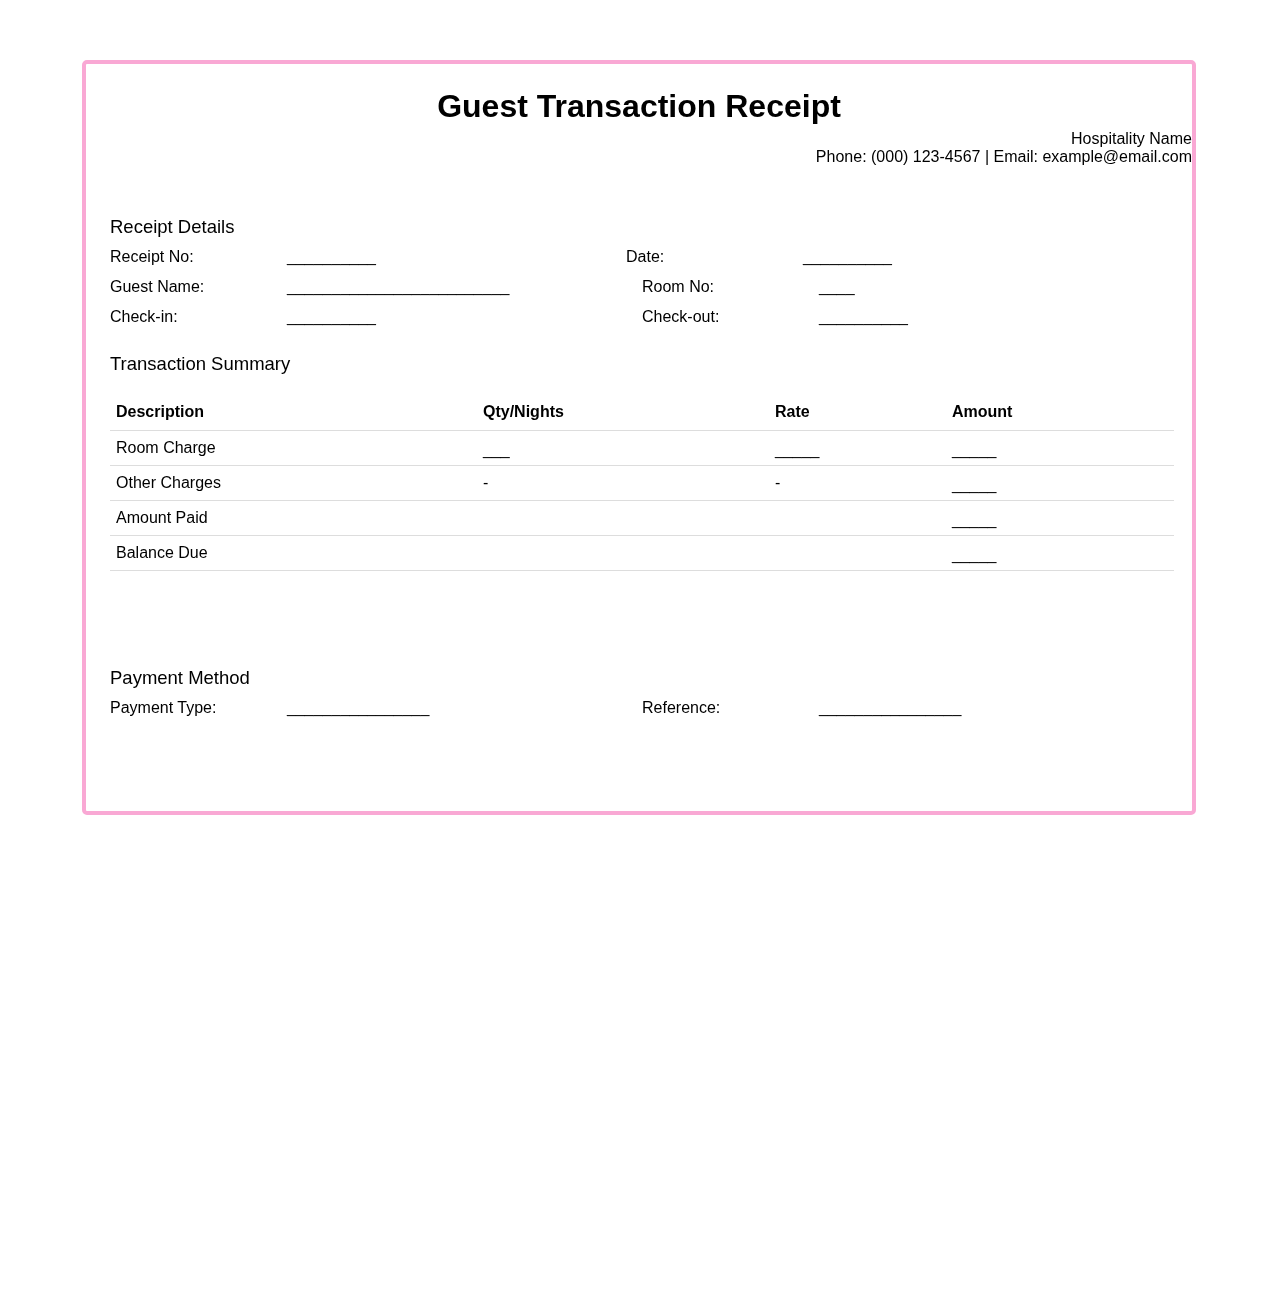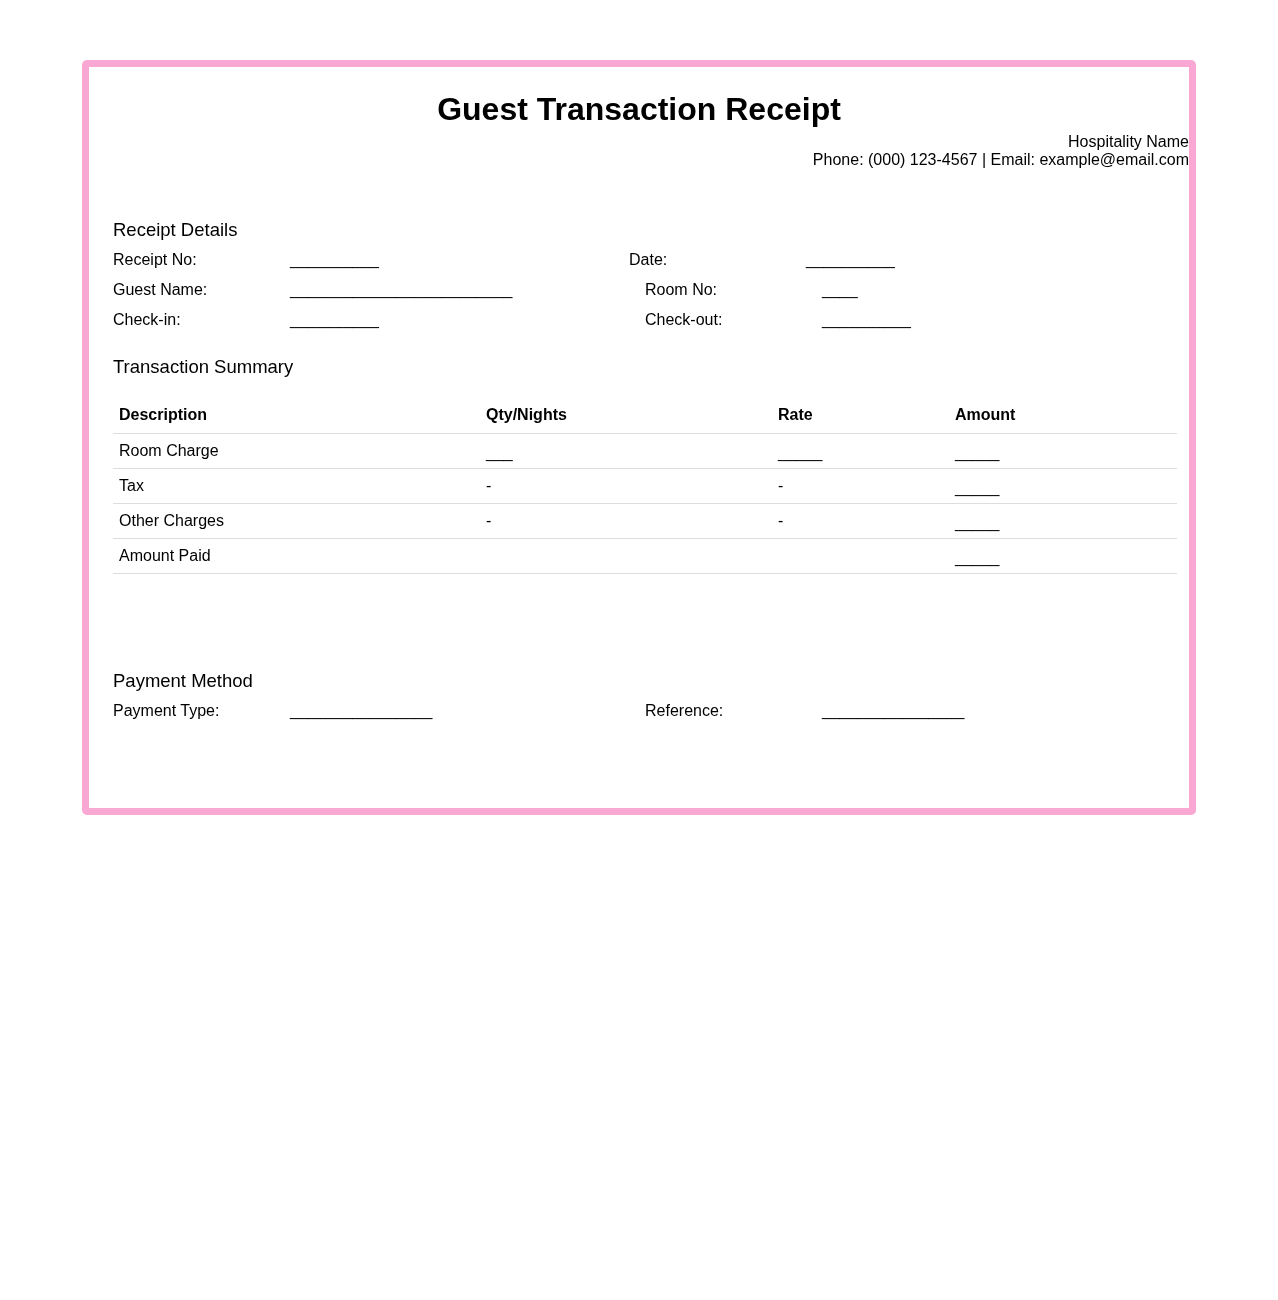--- a/index.html
+++ b/index.html
@@ -10,21 +10,21 @@
     width: 1278px;
     height: 1300px;
     position: relative;
   }
   .card {
     position: absolute;
     left: 82px;
     top: 60px;
     width: 1114px;
     height: 755px;
-    border: 7px solid #f9a8d4;
+    border: 4px solid #f9a8d4;
     border-radius: 5px;
     padding: 0 24px;
   }
   .title {
     text-align: center;
     font-size: 32px;
     font-weight: bold;
     margin: 0;
     position: absolute;
     left: 0; right: 0;
@@ -131,33 +131,33 @@
       </tr>
     </thead>
     <tbody>
       <tr>
         <td>Room Charge</td>
         <td class="ul">___</td>
         <td class="ul">_____</td>
         <td class="ul">_____</td>
       </tr>
       <tr>
-        <td>Tax</td>
-        <td>-</td>
-        <td>-</td>
-        <td class="ul">_____</td>
-      </tr>
-      <tr>
         <td>Other Charges</td>
         <td>-</td>
         <td>-</td>
         <td class="ul">_____</td>
       </tr>
       <tr>
         <td>Amount Paid</td>
+        <td></td>
+        <td></td>
+        <td class="ul">_____</td>
+      </tr>
+      <tr>
+        <td>Balance Due</td>
         <td></td>
         <td></td>
         <td class="ul">_____</td>
       </tr>
     </tbody>
   </table>
 
   <h2 class="section-title" style="top:603px;">Payment Method</h2>
 
   <div class="field" style="left:24px; top:634px;">

